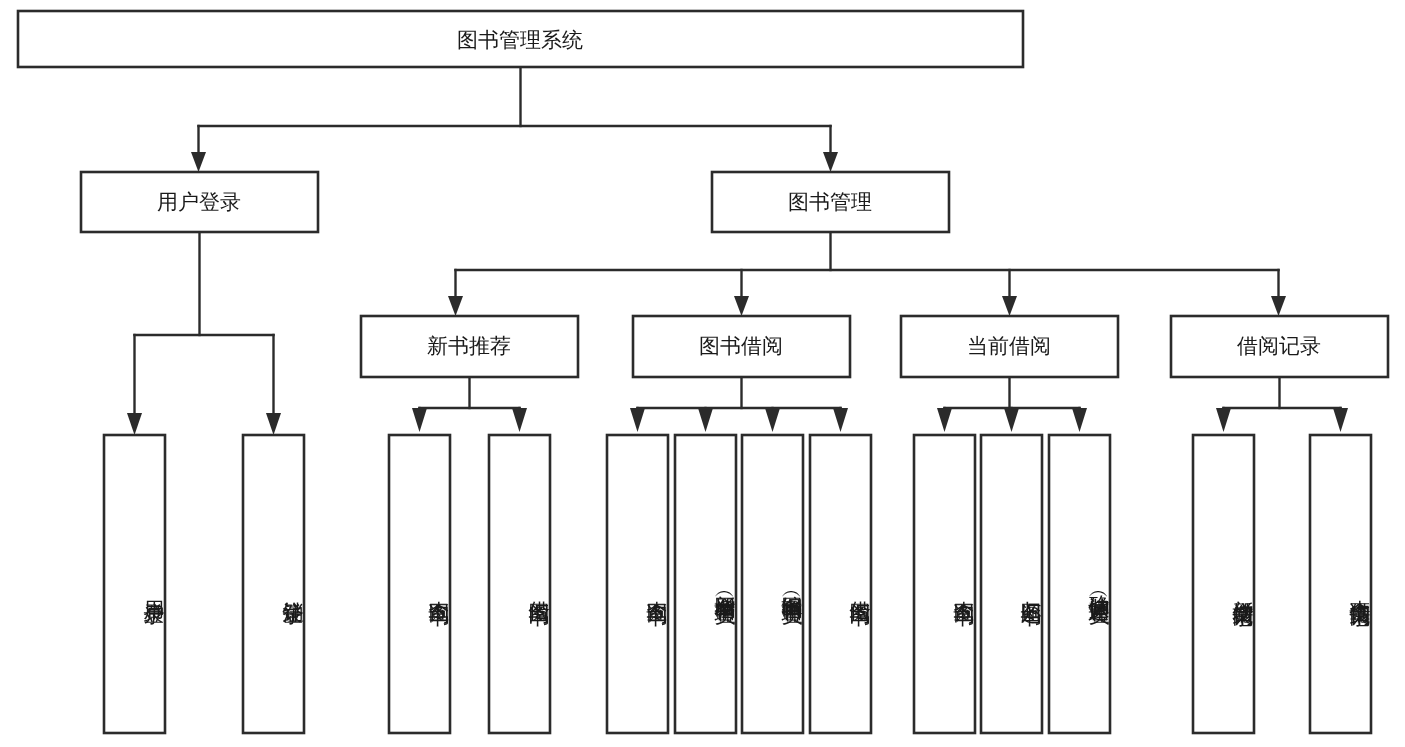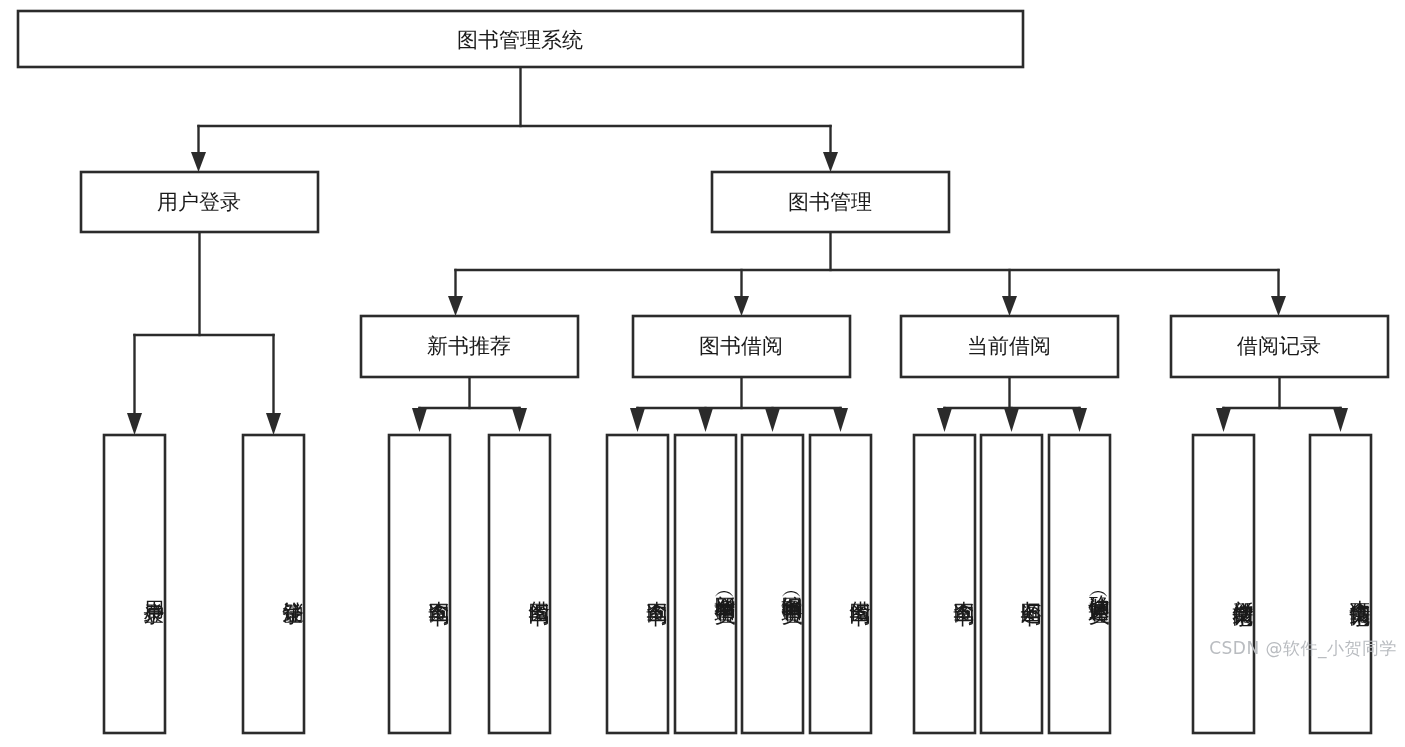--- a/index.html
+++ b/index.html
@@ -225,15 +225,14 @@
   <div class="leaf-label" style="left:742px; top:440px; width:61px; height:290px;">编辑图书（管理员）</div>
   <div class="leaf-label" style="left:810px; top:447px; width:61px; height:280px;">借阅图书</div>
 
   <div class="leaf-label" style="left:914px; top:447px; width:61px; height:280px;">查询图书</div>
   <div class="leaf-label" style="left:981px; top:447px; width:61px; height:280px;">归还图书</div>
   <div class="leaf-label" style="left:1049px; top:440px; width:61px; height:290px;">确认归还（管理员）</div>
 
   <div class="leaf-label" style="left:1193px; top:447px; width:61px; height:280px;">新增借阅记录</div>
   <div class="leaf-label" style="left:1310px; top:447px; width:61px; height:280px;">查询借阅记录</div>
 
-  <div class="watermark">CSDN @软件_小贺同学</div>
 
 </div>
 
 </body></html>

